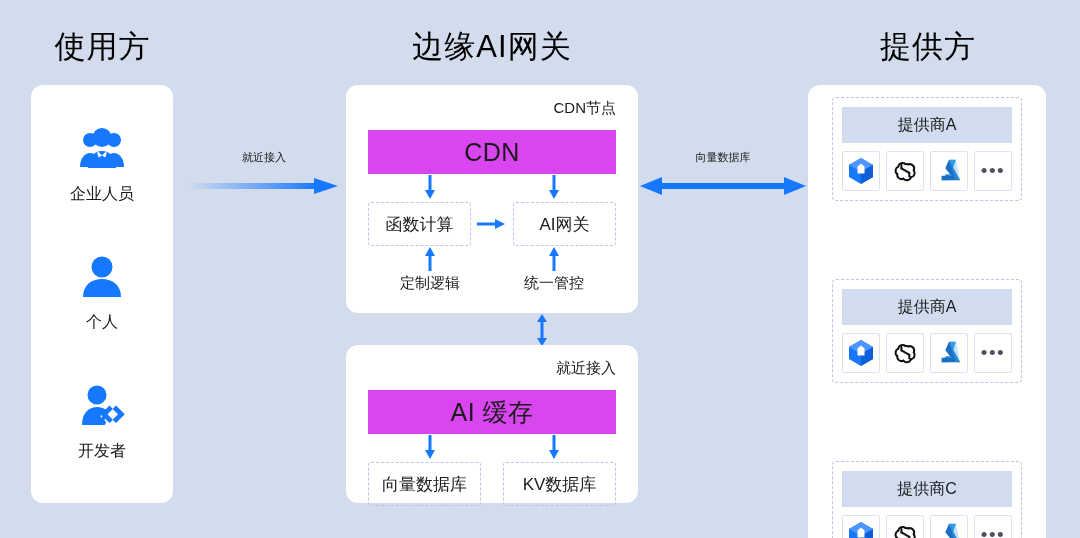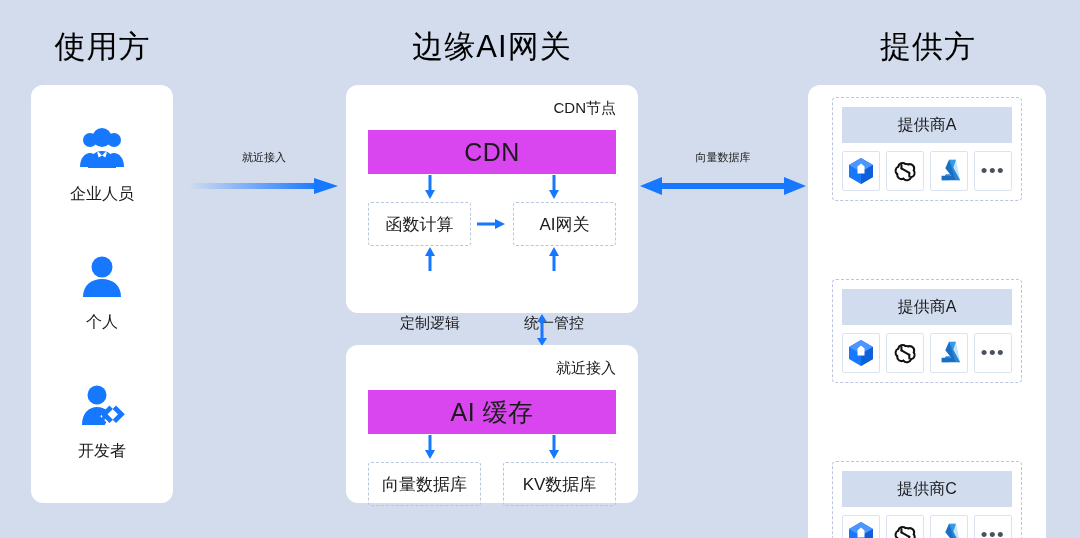--- a/index.html
+++ b/index.html
@@ -138,21 +138,20 @@
   .sub-label-row {
     display: flex;
     margin-top: 2px;
   }
   .sub-label-cell {
     flex: 1;
     text-align: center;
     font-size: 15px;
     color: #1a1a1a;
     white-space: nowrap;
-    margin-top: 40px;
   }
   .mid-arrow-row {
     display: flex;
     align-items: center;
     gap: 6px;
   }
   .mid-arrow-row .dashed-box { flex: 1; }
   .h-connector {
     width: 30px;
     display: flex;

